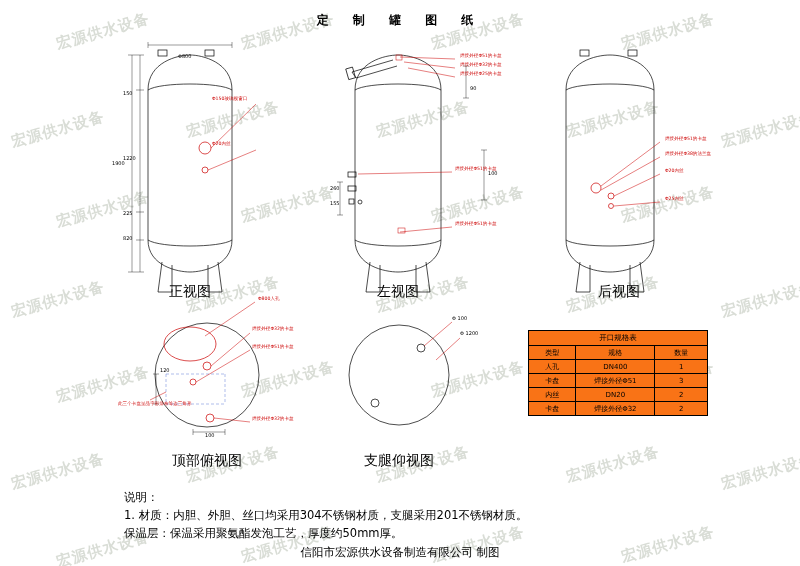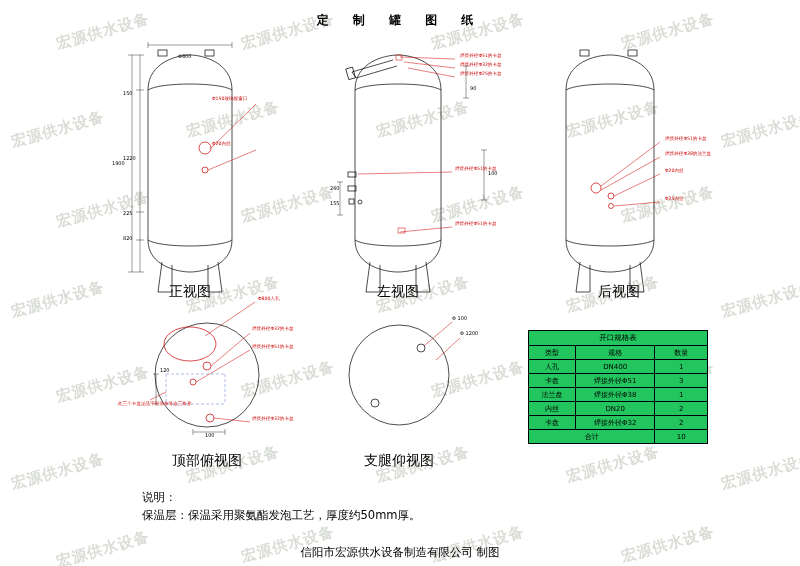--- a/index.html
+++ b/index.html
@@ -46,21 +46,21 @@
   
   .view-caption {
     position: absolute;
     font-size: 14px;
     text-align: center;
     white-space: nowrap;
   }
   
   .notes {
     position: absolute;
-    left: 142px;
+    left: 124px;
     top: 488px;
     font-size: 11.5px;
     line-height: 18px;
     white-space: nowrap;
   }
   .footer {
     position: absolute;
     left: 0;
     top: 545px;
     width: 800px;
@@ -68,21 +68,21 @@
     font-size: 11.5px;
   }
   
   .bom {
     position: absolute;
     left: 528px;
     top: 330px;
     width: 180px;
     border-collapse: collapse;
     font-size: 7px;
-    background: #22c55e;
+    background: #f97316;
   }
   .bom td, .bom th {
     border: 1px solid #000;
     text-align: center;
     height: 13px;
     padding: 0;
     font-weight: normal;
     color: #000;
   }
   .bom .bom-title {
@@ -315,40 +315,32 @@
           <td>人孔</td>
           <td>DN400</td>
           <td>1</td>
         </tr>
         <tr>
           <td>卡盘</td>
           <td>焊接外径Φ51</td>
           <td>3</td>
         </tr>
         <tr>
-          <td>法兰盘</td>
-          <td>焊接外径Φ38</td>
-          <td>1</td>
-        </tr>
-        <tr>
           <td>内丝</td>
           <td>DN20</td>
           <td>2</td>
         </tr>
         <tr>
           <td>卡盘</td>
           <td>焊接外径Φ32</td>
           <td>2</td>
         </tr>
-        <tr>
-          <td colspan="2">合计</td>
-          <td>10</td>
-        </tr>
       </tbody>
   </table>
 
   <div class="notes">
     <div>说明：</div>
+    <div>1. 材质：内胆、外胆、丝口均采用304不锈钢材质，支腿采用201不锈钢材质。</div>
     <div>保温层：保温采用聚氨酯发泡工艺，厚度约50mm厚。</div>
   </div>
 
   <div class="footer">信阳市宏源供水设备制造有限公司  制图</div>
 </div>
 
 </body></html>

